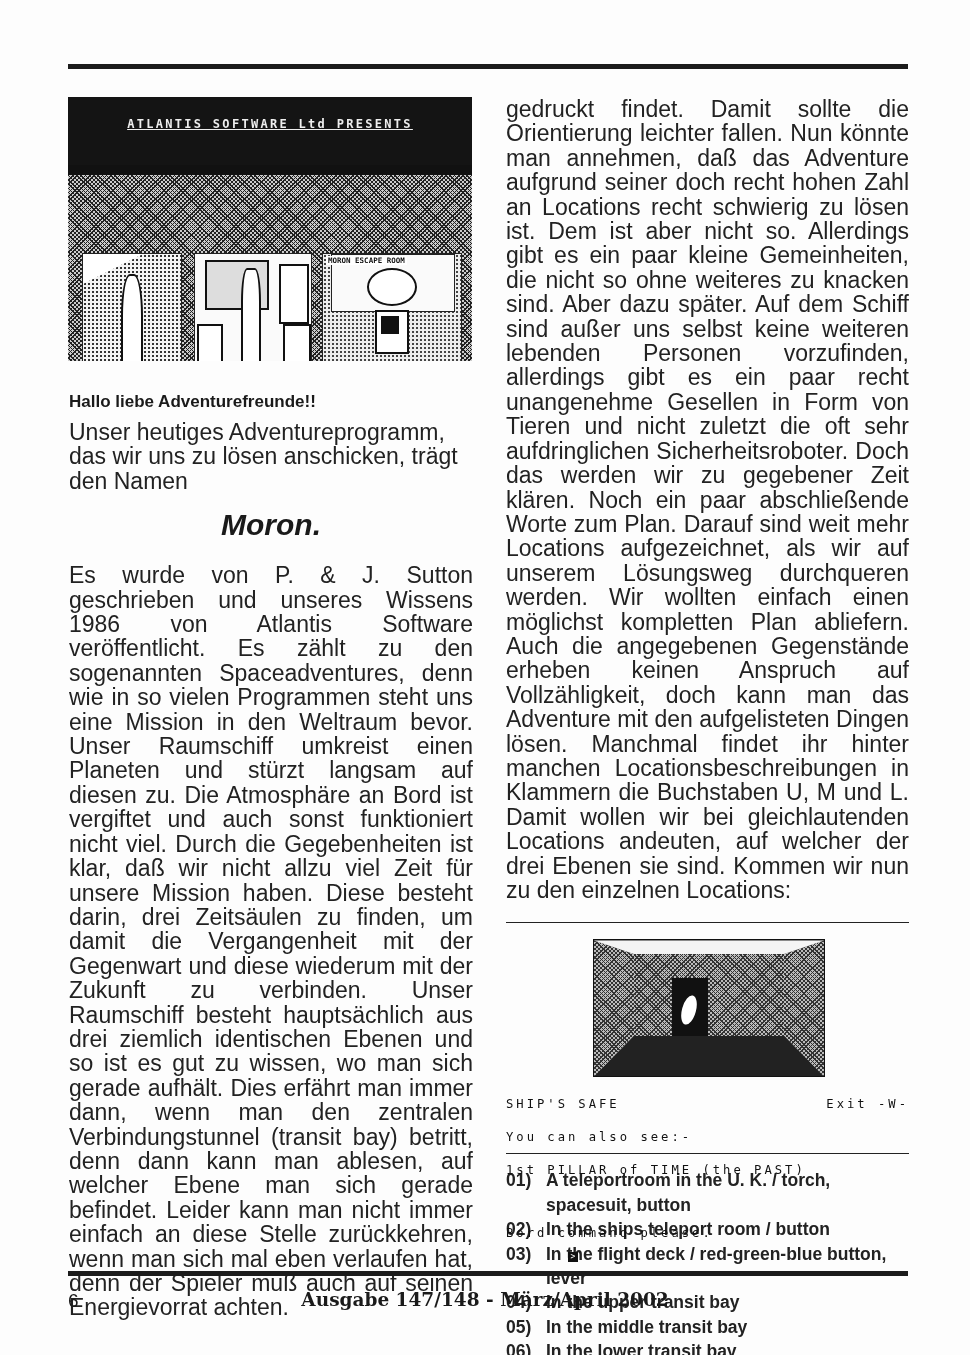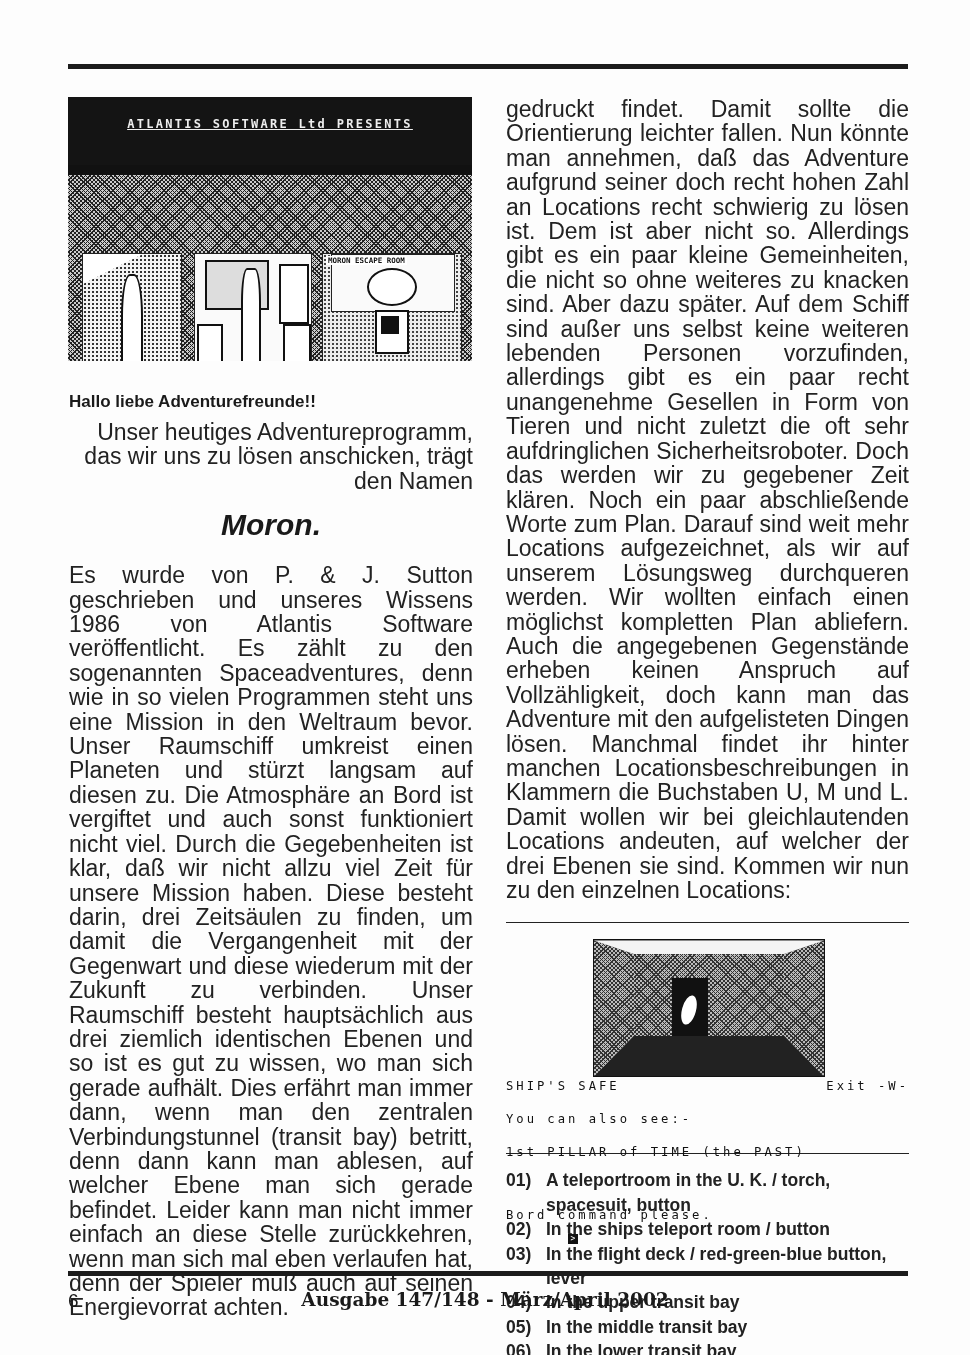--- a/index.html
+++ b/index.html
@@ -56,21 +56,21 @@
   .room-side-r { position:absolute; right:0; top:0; width:40px; height:136px;
      background-color:#999;
      background-image: repeating-linear-gradient(45deg,#333 0 1px,transparent 1px 3px),
                        repeating-linear-gradient(-45deg,#333 0 1px,#bbb 1px 3px);
      clip-path: polygon(0 10%,100% 0,100% 100%,0 70%); }
   .room-ceiling { position:absolute; left:0; top:0; width:230px; height:14px; background:#f4f4f4;
      clip-path: polygon(0 0,100% 0,82% 100%,18% 100%); }
   .room-door { position:absolute; left:78px; top:38px; width:36px; height:58px; background:#111; }
   .pillar { position:absolute; left:88px; top:55px; width:14px; height:30px; background:#fff; border-radius:50%;
      transform:rotate(15deg); }
-  .term { position:absolute; left:0; top:136px; width:403px; font-family:"DejaVu Sans Mono", monospace;
+  .term { position:absolute; left:0; top:154px; width:403px; font-family:"DejaVu Sans Mono", monospace;
      font-size:12.2px; line-height:11px; color:#111; letter-spacing:3px; white-space:pre; }
   .term-row { display:flex; justify-content:space-between; }
   .term-gap { height:8px; }
   .cursor { display:inline-block; width:10px; height:10px; background:#111; color:#fff; font-size:8px; line-height:10px;
      text-align:center; letter-spacing:0; margin-top:2px; }
 
   ol.locations { list-style:none; margin:14px 0 0 0; padding:0; }
   ol.locations li { display:flex; font-weight:bold; font-size:17.5px; line-height:24.4px; color:#222; }
   .loc-num { width:40px; flex:none; }
   .loc-text { flex:1; }
@@ -109,21 +109,21 @@
       <div class="fig" style="left:52px;top:56px;width:30px;height:40px;background:#fff;"></div>
       <div class="fig" style="left:58px;top:62px;width:14px;height:14px;background:#111;"></div>
       <div class="fig" style="left:44px;top:110px;width:46px;height:12px;border-radius:40%;background:#fff;"></div>
     </div>
 
   </div>
 </div>
 
 <div class="col-left">
   <h2 class="heading">Hallo liebe Adventurefreunde!!</h2>
-  <p class="body" style="text-align:right;">Unser heutiges Adventureprogramm, das wir uns zu lösen anschicken, trägt den Namen</p>
+  <p class="body" style="text-align:left;">Unser heutiges Adventureprogramm, das wir uns zu lösen anschicken, trägt den Namen</p>
   <div class="moron-logo">Moron.</div>
   <p class="body">Es wurde von P. &amp; J. Sutton geschrieben und unseres Wissens 1986 von Atlantis Software veröffentlicht. Es zählt zu den sogenannten Spaceadventures, denn wie in so vielen Programmen steht uns eine Mission in den Weltraum bevor. Unser Raumschiff umkreist einen Planeten und stürzt langsam auf diesen zu. Die Atmosphäre an Bord ist vergiftet und auch sonst funktioniert nicht viel. Durch die Gegebenheiten ist klar, daß wir nicht allzu viel Zeit für unsere Mission haben. Diese besteht darin, drei Zeitsäulen zu finden, um damit die Vergangenheit mit der Gegenwart und diese wiederum mit der Zukunft zu verbinden. Unser Raumschiff besteht hauptsächlich aus drei ziemlich identischen Ebenen und so ist es gut zu wissen, wo man sich gerade aufhält. Dies erfährt man immer dann, wenn man den zentralen Verbindungstunnel (transit bay) betritt, denn dann kann man ablesen, auf welcher Ebene man sich gerade befindet. Leider kann man nicht immer einfach an diese Stelle zurückkehren, wenn man sich mal eben verlaufen hat, denn der Spieler muß auch auf seinen Energievorrat achten.</p>
 </div>
 
 <div class="col-right">
   <p class="body" style="margin-bottom:20px;">gedruckt findet. Damit sollte die Orientierung leichter fallen. Nun könnte man annehmen, daß das Adventure aufgrund seiner doch recht hohen Zahl an Locations recht schwierig zu lösen ist. Dem ist aber nicht so. Allerdings gibt es ein paar kleine Gemeinheiten, die nicht so ohne weiteres zu knacken sind. Aber dazu später. Auf dem Schiff sind außer uns selbst keine weiteren lebenden Personen vorzufinden, allerdings gibt es ein paar recht unangenehme Gesellen in Form von Tieren und nicht zuletzt die oft sehr aufdringlichen Sicherheitsroboter. Doch das werden wir zu gegebener Zeit klären. Noch ein paar abschließende Worte zum Plan. Darauf sind weit mehr Locations aufgezeichnet, als wir auf unserem Lösungsweg durchqueren werden. Wir wollten einfach einen möglichst kompletten Plan abliefern. Auch die angegebenen Gegenstände erheben keinen Anspruch auf Vollzähligkeit, doch kann man das Adventure mit den aufgelisteten Dingen lösen. Manchmal findet ihr hinter manchen Locationsbeschreibungen in Klammern die Buchstaben U, M und L. Damit wollen wir bei gleichlautenden Locations andeuten, auf welcher der drei Ebenen sie sind. Kommen wir nun zu den einzelnen Locations:</p>
   <div class="sep"></div>
   <div class="game2">
     <div class="room">
       <div class="room-wall"></div>

